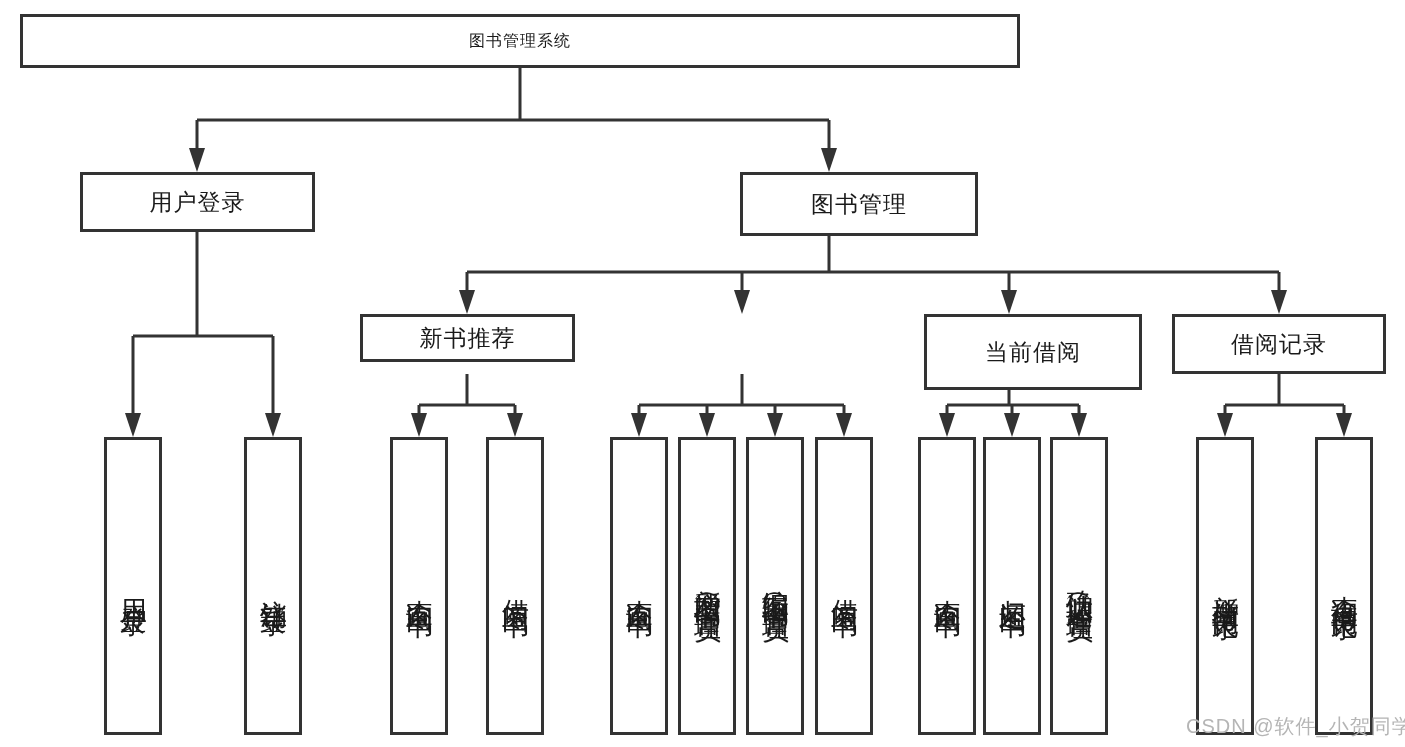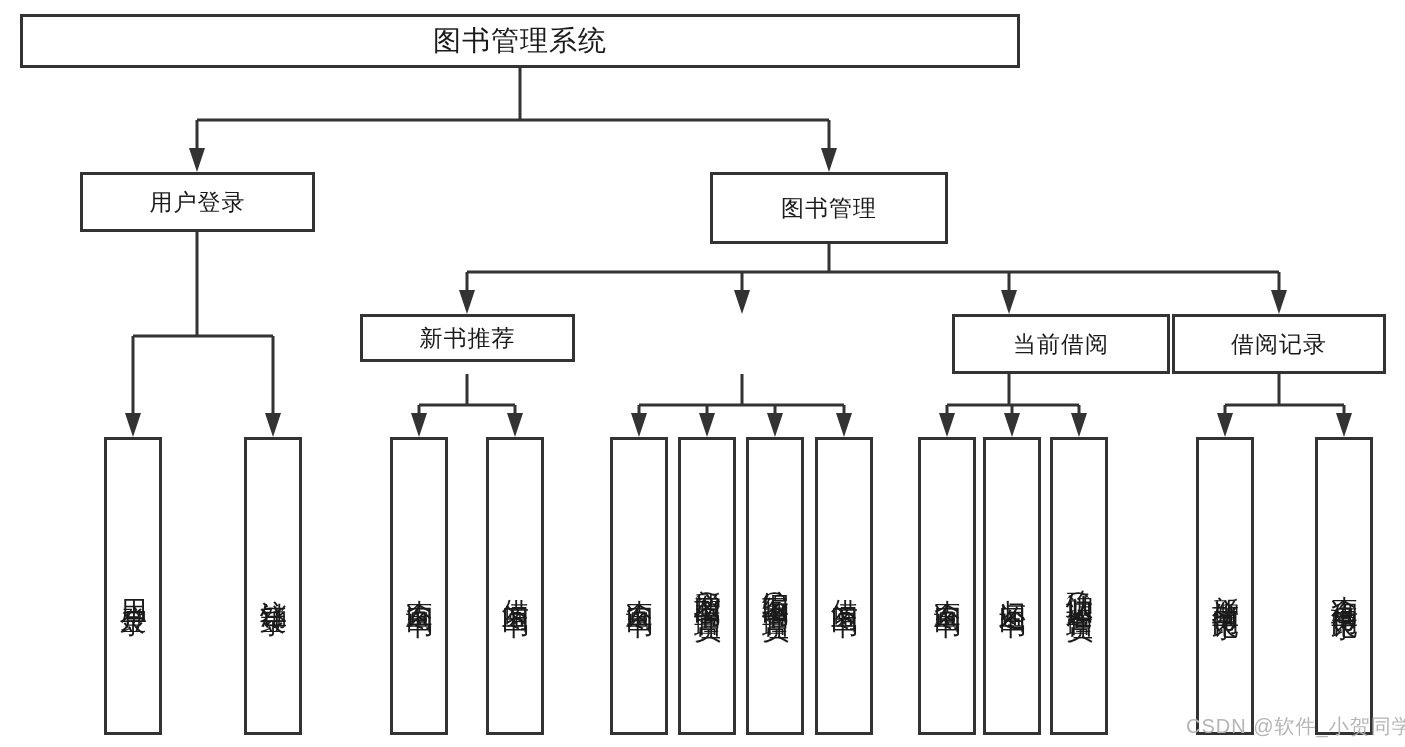--- a/index.html
+++ b/index.html
@@ -33,21 +33,21 @@
     justify-content: center;
     z-index: 2;
     color: #1a1a1a;
   }
   .node.h span {
     font-size: 23px;
     letter-spacing: 1px;
     white-space: nowrap;
   }
   .node.root span {
-    font-size: 28px;
+    font-size: 16px;
   }
   .node.v span {
     writing-mode: vertical-rl;
     text-orientation: mixed;
     font-size: 27px;
     letter-spacing: 4px;
     line-height: 1;
   }
   .watermark {
     position: absolute;
@@ -87,28 +87,28 @@
              M1217 413 L1233 413 L1225 437 Z  M1336 413 L1352 413 L1344 437 Z"></path>
   </svg>
 
   <div class="node h root" style="left:20px; top:14px; width:1000px; height:54px;">
     <span>图书管理系统</span>
   </div>
 
   <div class="node h" style="left:80px; top:172px; width:235px; height:60px;">
     <span>用户登录</span>
   </div>
-  <div class="node h" style="left:710px; top:172px; width:238px; height:72px;">
+  <div class="node h" style="left:740px; top:172px; width:238px; height:64px;">
     <span>图书管理</span>
   </div>
 
   <div class="node h" style="left:360px; top:314px; width:215px; height:48px;">
     <span>新书推荐</span>
   </div>
-  <div class="node h" style="left:952px; top:314px; width:218px; height:60px;">
+  <div class="node h" style="left:924px; top:314px; width:218px; height:76px;">
     <span>当前借阅</span>
   </div>
   <div class="node h" style="left:1172px; top:314px; width:214px; height:60px;">
     <span>借阅记录</span>
   </div>
 
   <div class="node v" style="left:104px; top:437px; width:58px; height:298px;">
     <span>用户登录</span>
   </div>
   <div class="node v" style="left:244px; top:437px; width:58px; height:298px;">

